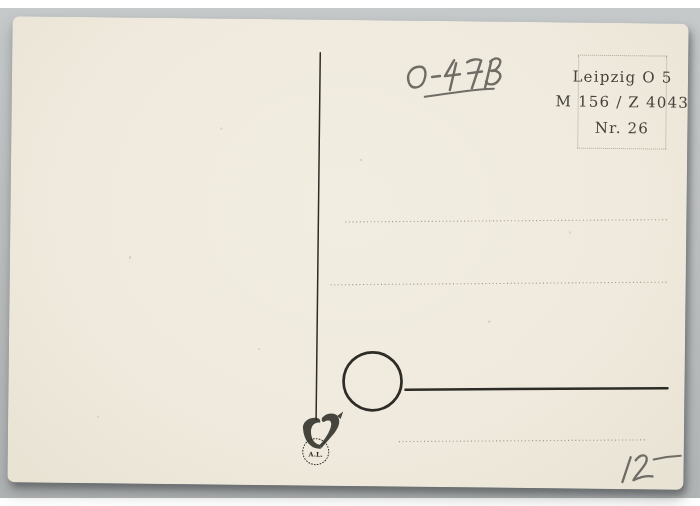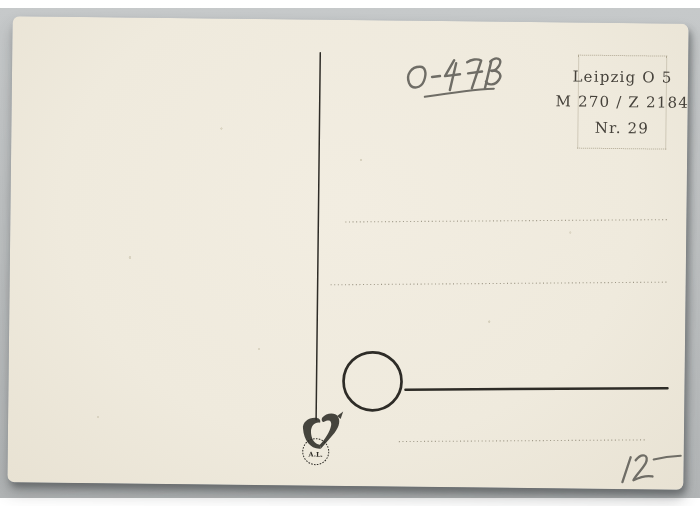--- a/index.html
+++ b/index.html
@@ -49,22 +49,22 @@
 </style>
 </head>
 <body>
 
 <div class="backdrop"></div>
 
 <div class="card">
 
   <div class="stamp-box">
     <div class="stamp-line">Leipzig O 5</div>
-    <div class="stamp-line">M 270 / Z 2184</div>
-    <div class="stamp-line">Nr. 29</div>
+    <div class="stamp-line">M 156 / Z 4043</div>
+    <div class="stamp-line">Nr. 26</div>
   </div>
 
   <svg class="marks" viewBox="0 0 676 466">
 
     <line x1="308" y1="33" x2="308" y2="400" class="ink" stroke-width="1.5" stroke-linecap="round"></line>
 
     <path d="M335,202 L658,196" class="dots"></path>
     <path d="M321,265 L658,258.5" class="dots"></path>
     <path d="M391,421 L637,416.5" class="dots"></path>
 

